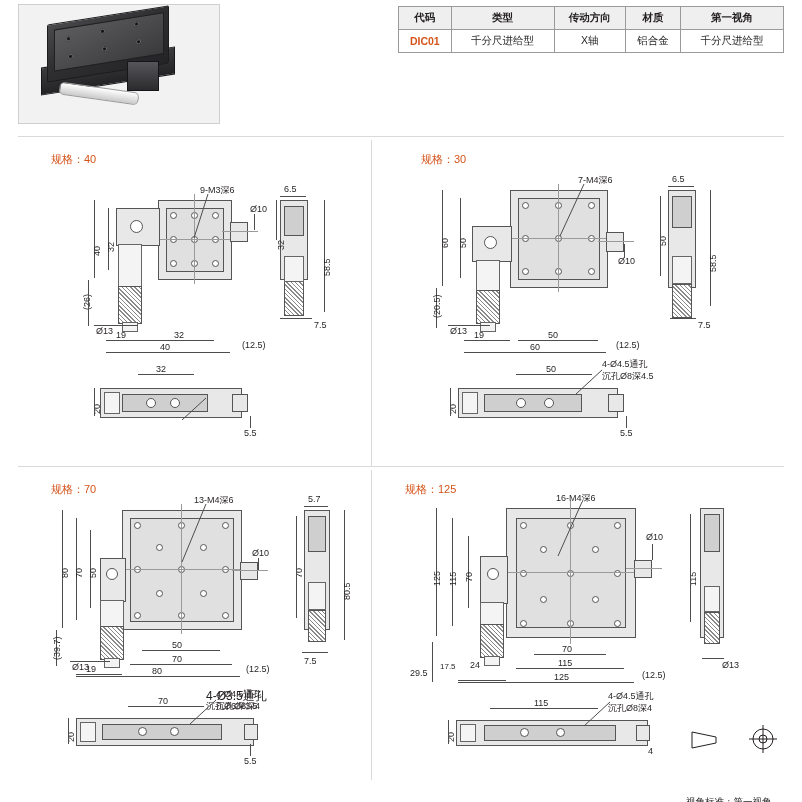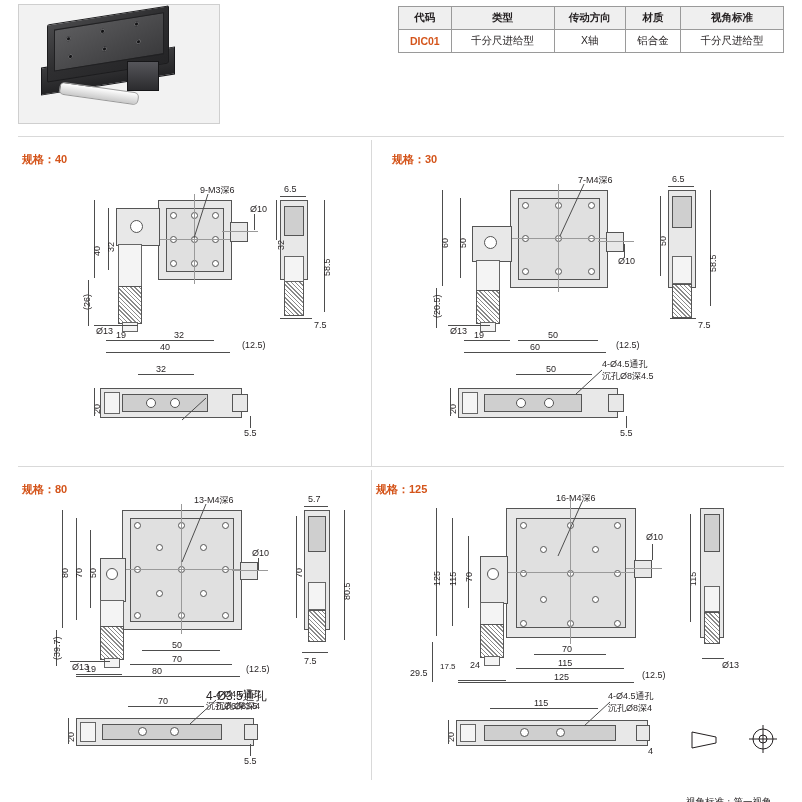--- a/index.html
+++ b/index.html
@@ -36,21 +36,21 @@
   #spec-table{left:398px;top:6px;width:386px;border-collapse:collapse;}
   #spec-table td,#spec-table th{
     border:1px solid #9a9a9a;font-size:10.5px;text-align:center;padding:4px 2px;
     font-weight:normal;color:#231f20;
   }
   #spec-table thead td{background:#efefef;font-weight:bold;}
   #spec-table .code-cell{color:#d4541a;font-weight:bold;}
   
   .hline{background:#d9d9d9;height:1px;}
   .vline{background:#d9d9d9;width:1px;}
-  .qlabel{font-size:11px;font-weight:bold;color:#d4541a;}
+  .qlabel{font-size:11px;font-weight:normal;color:#d4541a;margin-left:29px;}
   
   .dl{background:#4d4d4d;}              
   .dl-h{height:1px;}
   .dl-v{width:1px;}
   .part{position:absolute;border:1px solid #555;background:#e8e8e8;}
   .part-l{position:absolute;border:1px solid #666;background:#f4f4f4;}
   .part-d{position:absolute;border:1px solid #555;background:#cfcfcf;}
   .hole{position:absolute;border:1px solid #555;background:#fff;border-radius:50%;}
   .hatch{position:absolute;border:1px solid #555;
     background:repeating-linear-gradient(45deg,#8a8a8a 0 1px,#ffffff 1px 3px);}
@@ -78,21 +78,21 @@
   <div class="photo-shaft"></div>
 </div>
 
 <table class="abs" id="spec-table">
   <thead>
     <tr>
       <td>代码</td>
       <td>类型</td>
       <td>传动方向</td>
       <td>材质</td>
-      <td>视角标准</td>
+      <td>第一视角</td>
     </tr>
   </thead>
   <tbody>
     <tr>
       <td class="code-cell">DIC01</td>
       <td>千分尺进给型</td>
       <td>X轴</td>
       <td>铝合金</td>
       <td>千分尺进给型</td>
     </tr>
@@ -276,21 +276,21 @@
     <line x1="32" y1="2" x2="6" y2="26" stroke="#4d4d4d" stroke-width="1"></line>
   </svg>
 </div>
 
 <div class="abs txt" style="left:206px;top:688px;font-size:12px">4-Ø3.5通孔</div>
 <div class="abs txt" style="left:206px;top:700px;font-size:9px">沉孔Ø6深3.5</div>
 <svg class="abs" style="left:176px;top:396px;width:40px;height:28px">
   <line x1="30" y1="2" x2="6" y2="24" stroke="#4d4d4d" stroke-width="1"></line>
 </svg>
 
-<div class="abs qlabel" style="left:22px;top:482px">规格：80</div>
+<div class="abs qlabel" style="left:22px;top:482px">规格：70</div>
 
 <div class="abs" id="q80" style="left:18px;top:490px;width:350px;height:300px">
 
   <div class="part" style="left:104px;top:20px;width:118px;height:118px"></div>
   <div class="part-d" style="left:112px;top:28px;width:102px;height:102px;background:#e0e0e0"></div>
   <div class="hole" style="left:116px;top:32px;width:5px;height:5px"></div>
   <div class="hole" style="left:160px;top:32px;width:5px;height:5px"></div>
   <div class="hole" style="left:204px;top:32px;width:5px;height:5px"></div>
   <div class="hole" style="left:138px;top:54px;width:5px;height:5px"></div>
   <div class="hole" style="left:182px;top:54px;width:5px;height:5px"></div>

